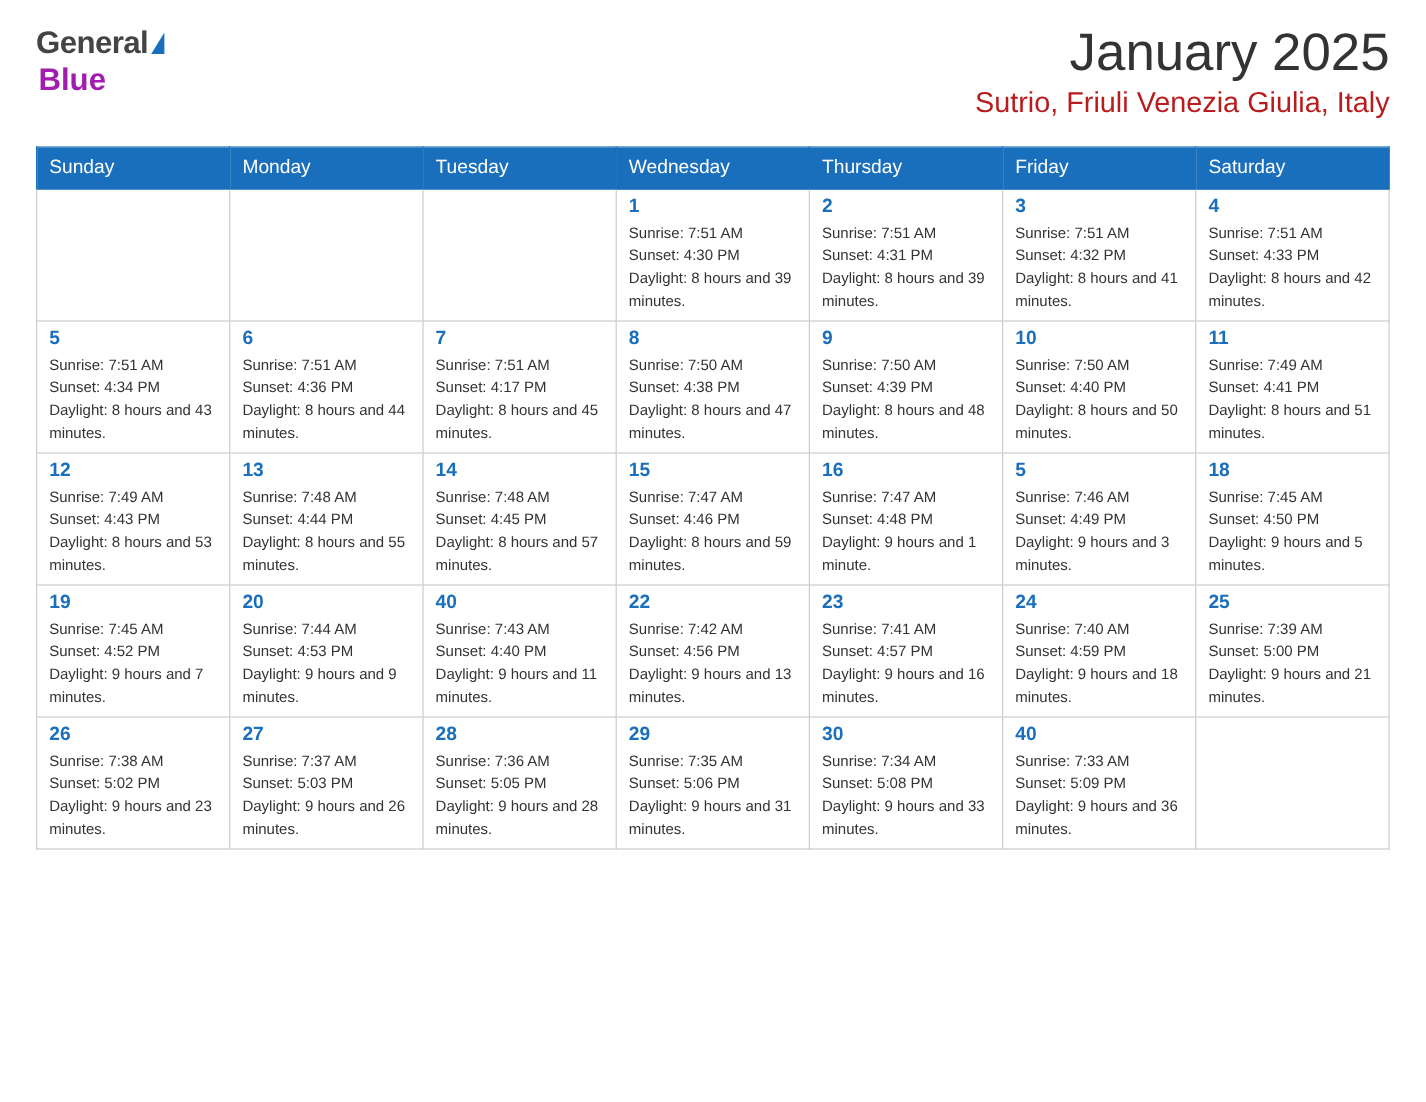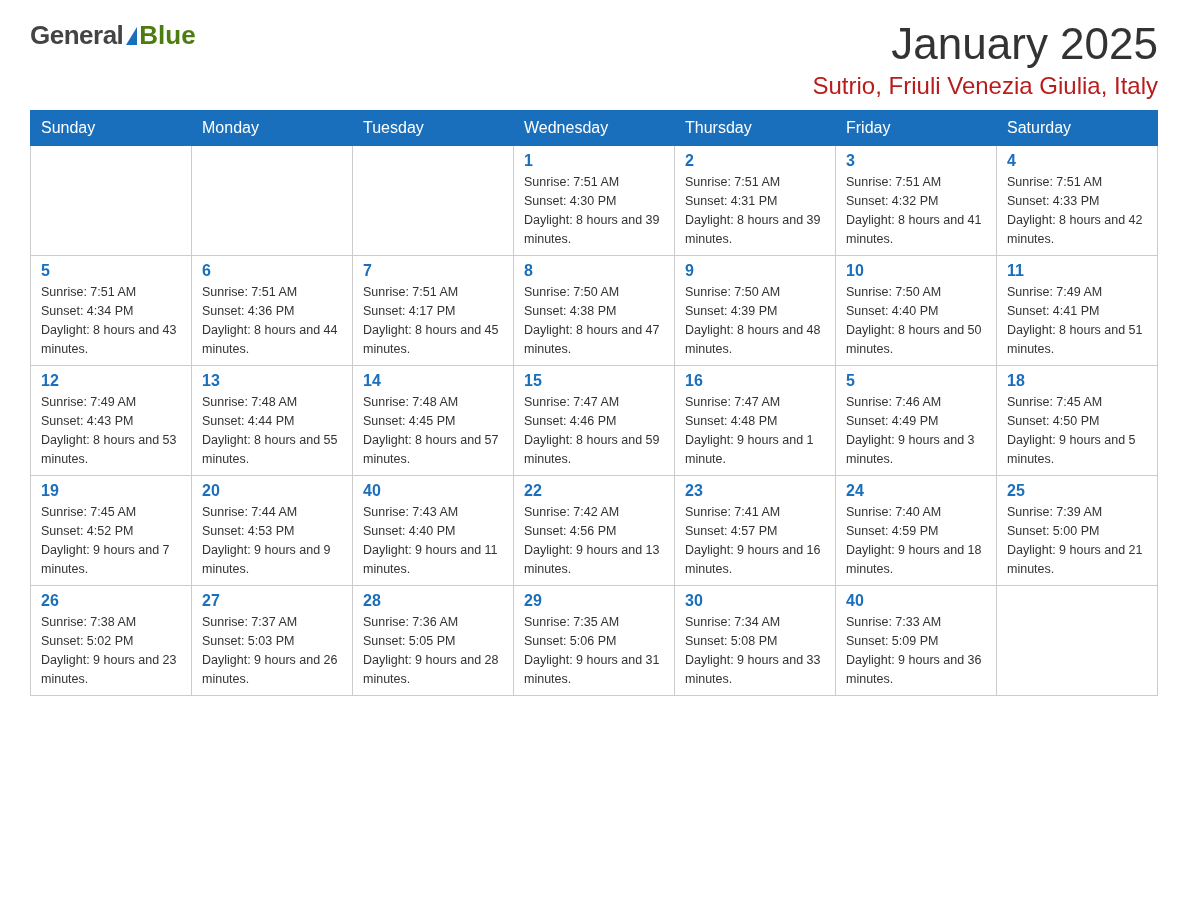--- a/index.html
+++ b/index.html
@@ -26,21 +26,21 @@
       line-height: 1.1;
     }
     .location-title {
       font-size: 24px;
       color: #b91c1c;
       margin-top: 4px;
     }
     .calendar {
       width: 100%;
       border-collapse: collapse;
-      margin-top: 10px;
+      margin-top: 22px;
     }
     .calendar th {
       background-color: #1a6fbc;
       color: white;
       font-size: 16px;
       font-weight: normal;
       padding: 8px 10px;
       text-align: left;
       border: 1px solid #1a6fbc;
     }
@@ -61,21 +61,21 @@
     .day-info {
       font-size: 12.5px;
       color: #333;
       line-height: 1.5;
     }
     .empty-cell {
       background: #fff;
     }
     .logo-wrapper {
       display: flex;
-      flex-direction: row;
+      flex-direction: column;
       align-items: flex-start;
     }
     .logo-line1 {
       display: flex;
       align-items: center;
     }
     .logo-triangle {
       display: inline-block;
       width: 0;
       height: 0;
@@ -87,21 +87,21 @@
     }
     .logo-text {
       font-size: 26px;
       font-weight: bold;
       color: #444;
       letter-spacing: -0.5px;
     }
     .logo-blue {
       font-size: 26px;
       font-weight: bold;
-      color: #4d7c0f;
+      color: #a21caf;
       margin-left: 2px;
     }
   </style>
 </head>
 <body>
 
 <div class="header">
   <div class="logo-wrapper">
     <div class="logo-line1">
       <span class="logo-text">General</span>

